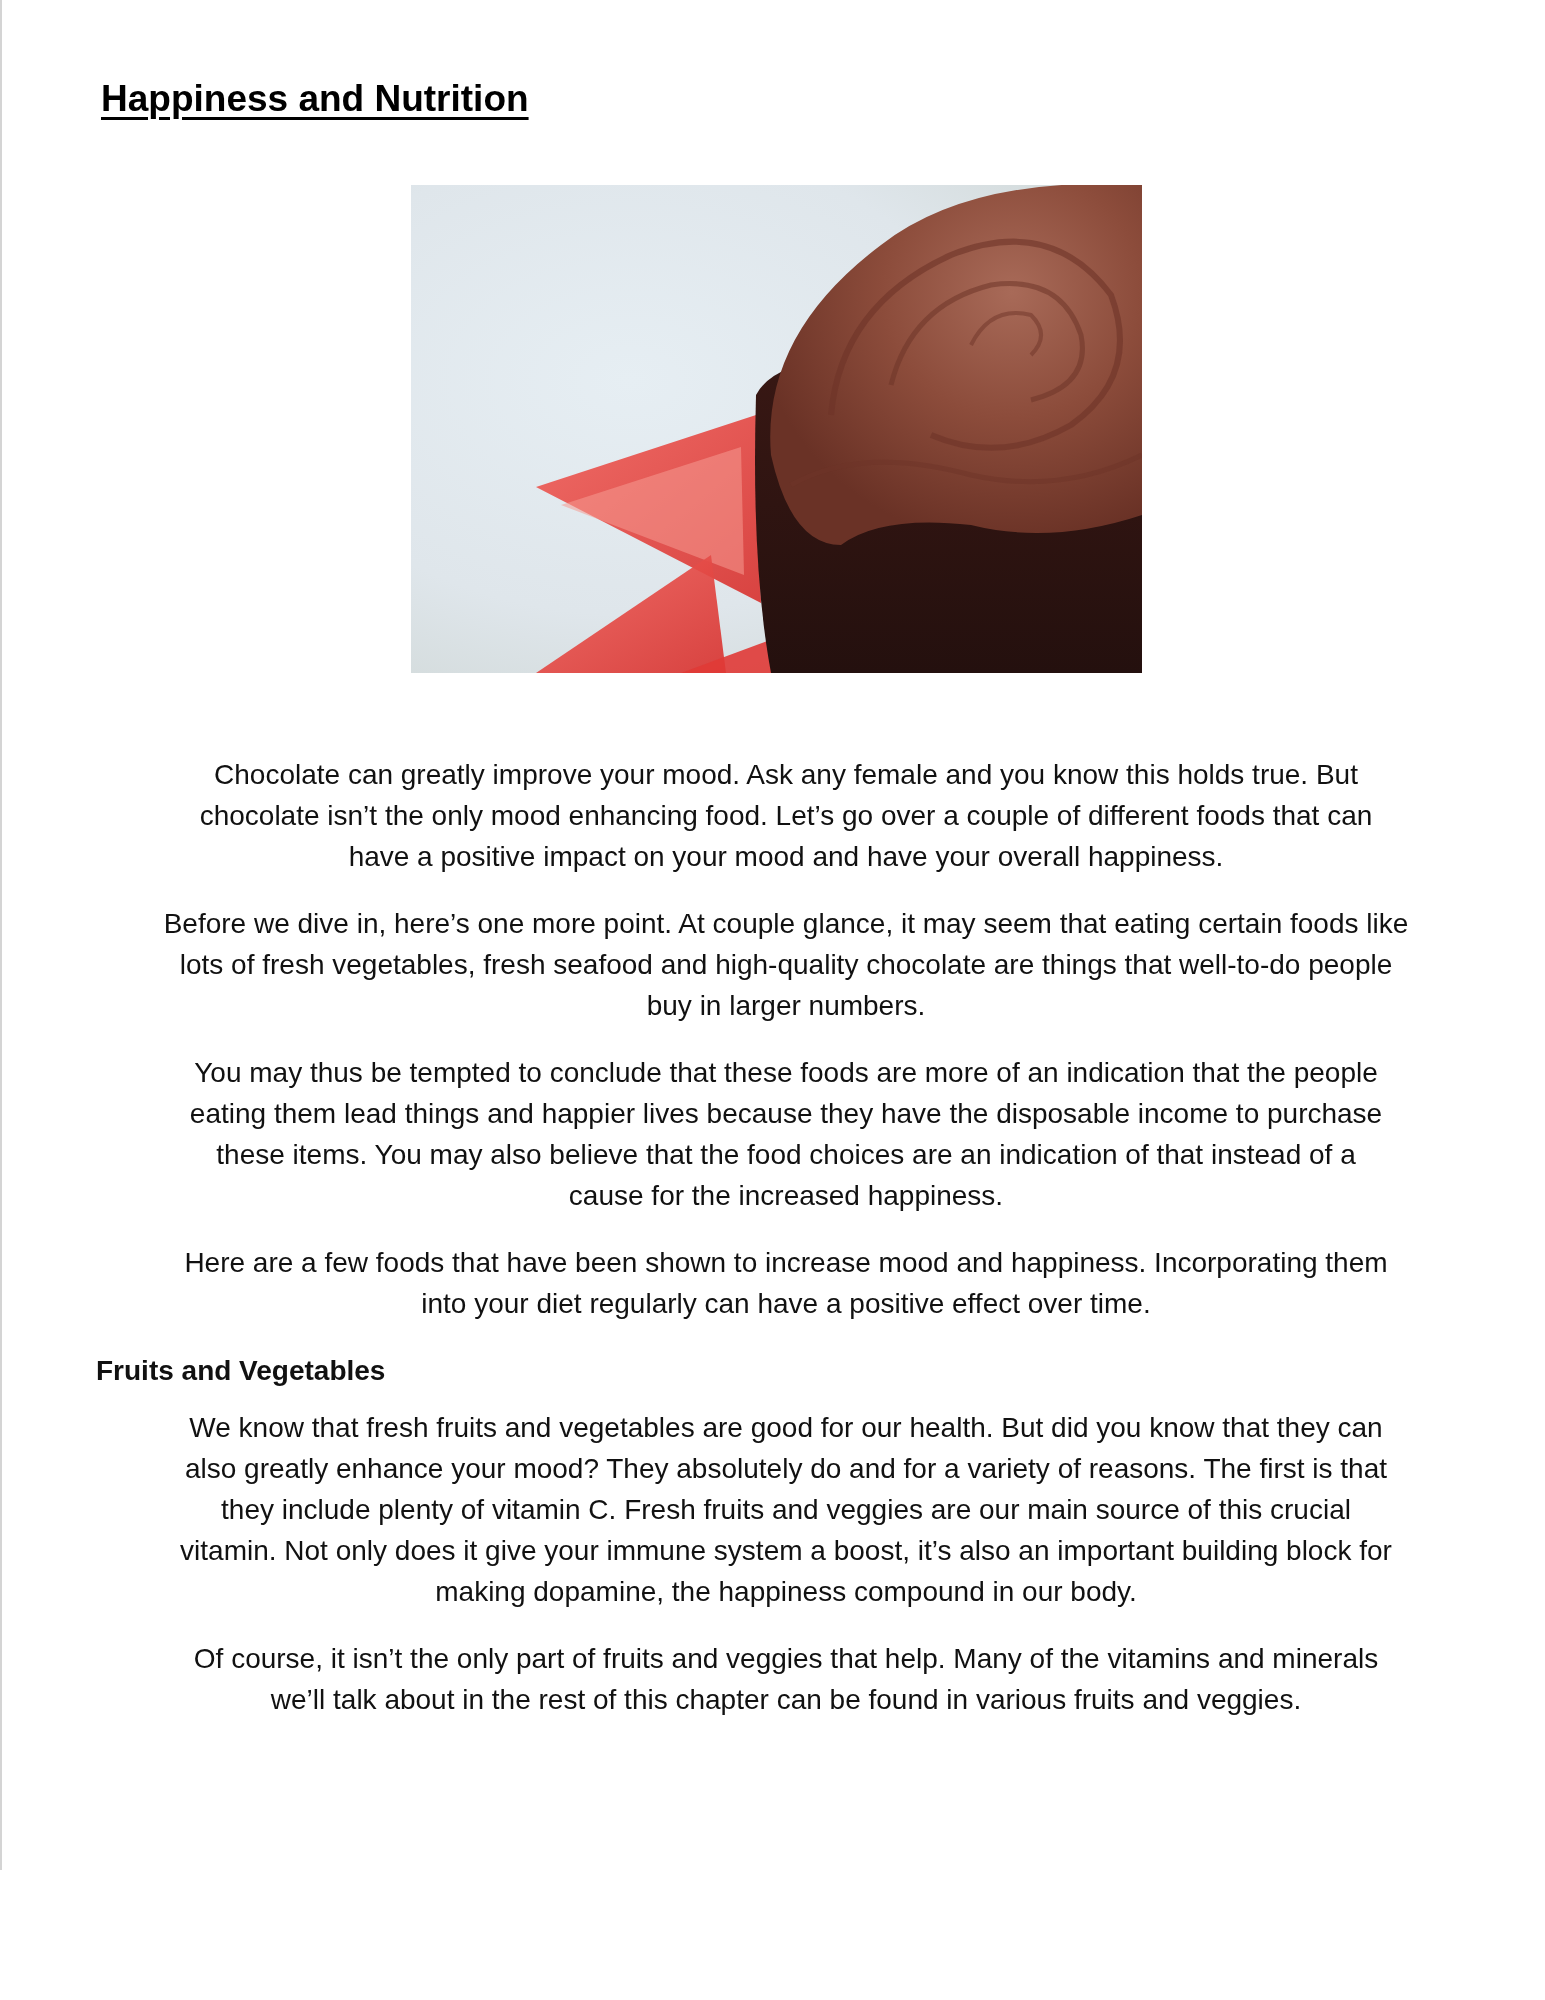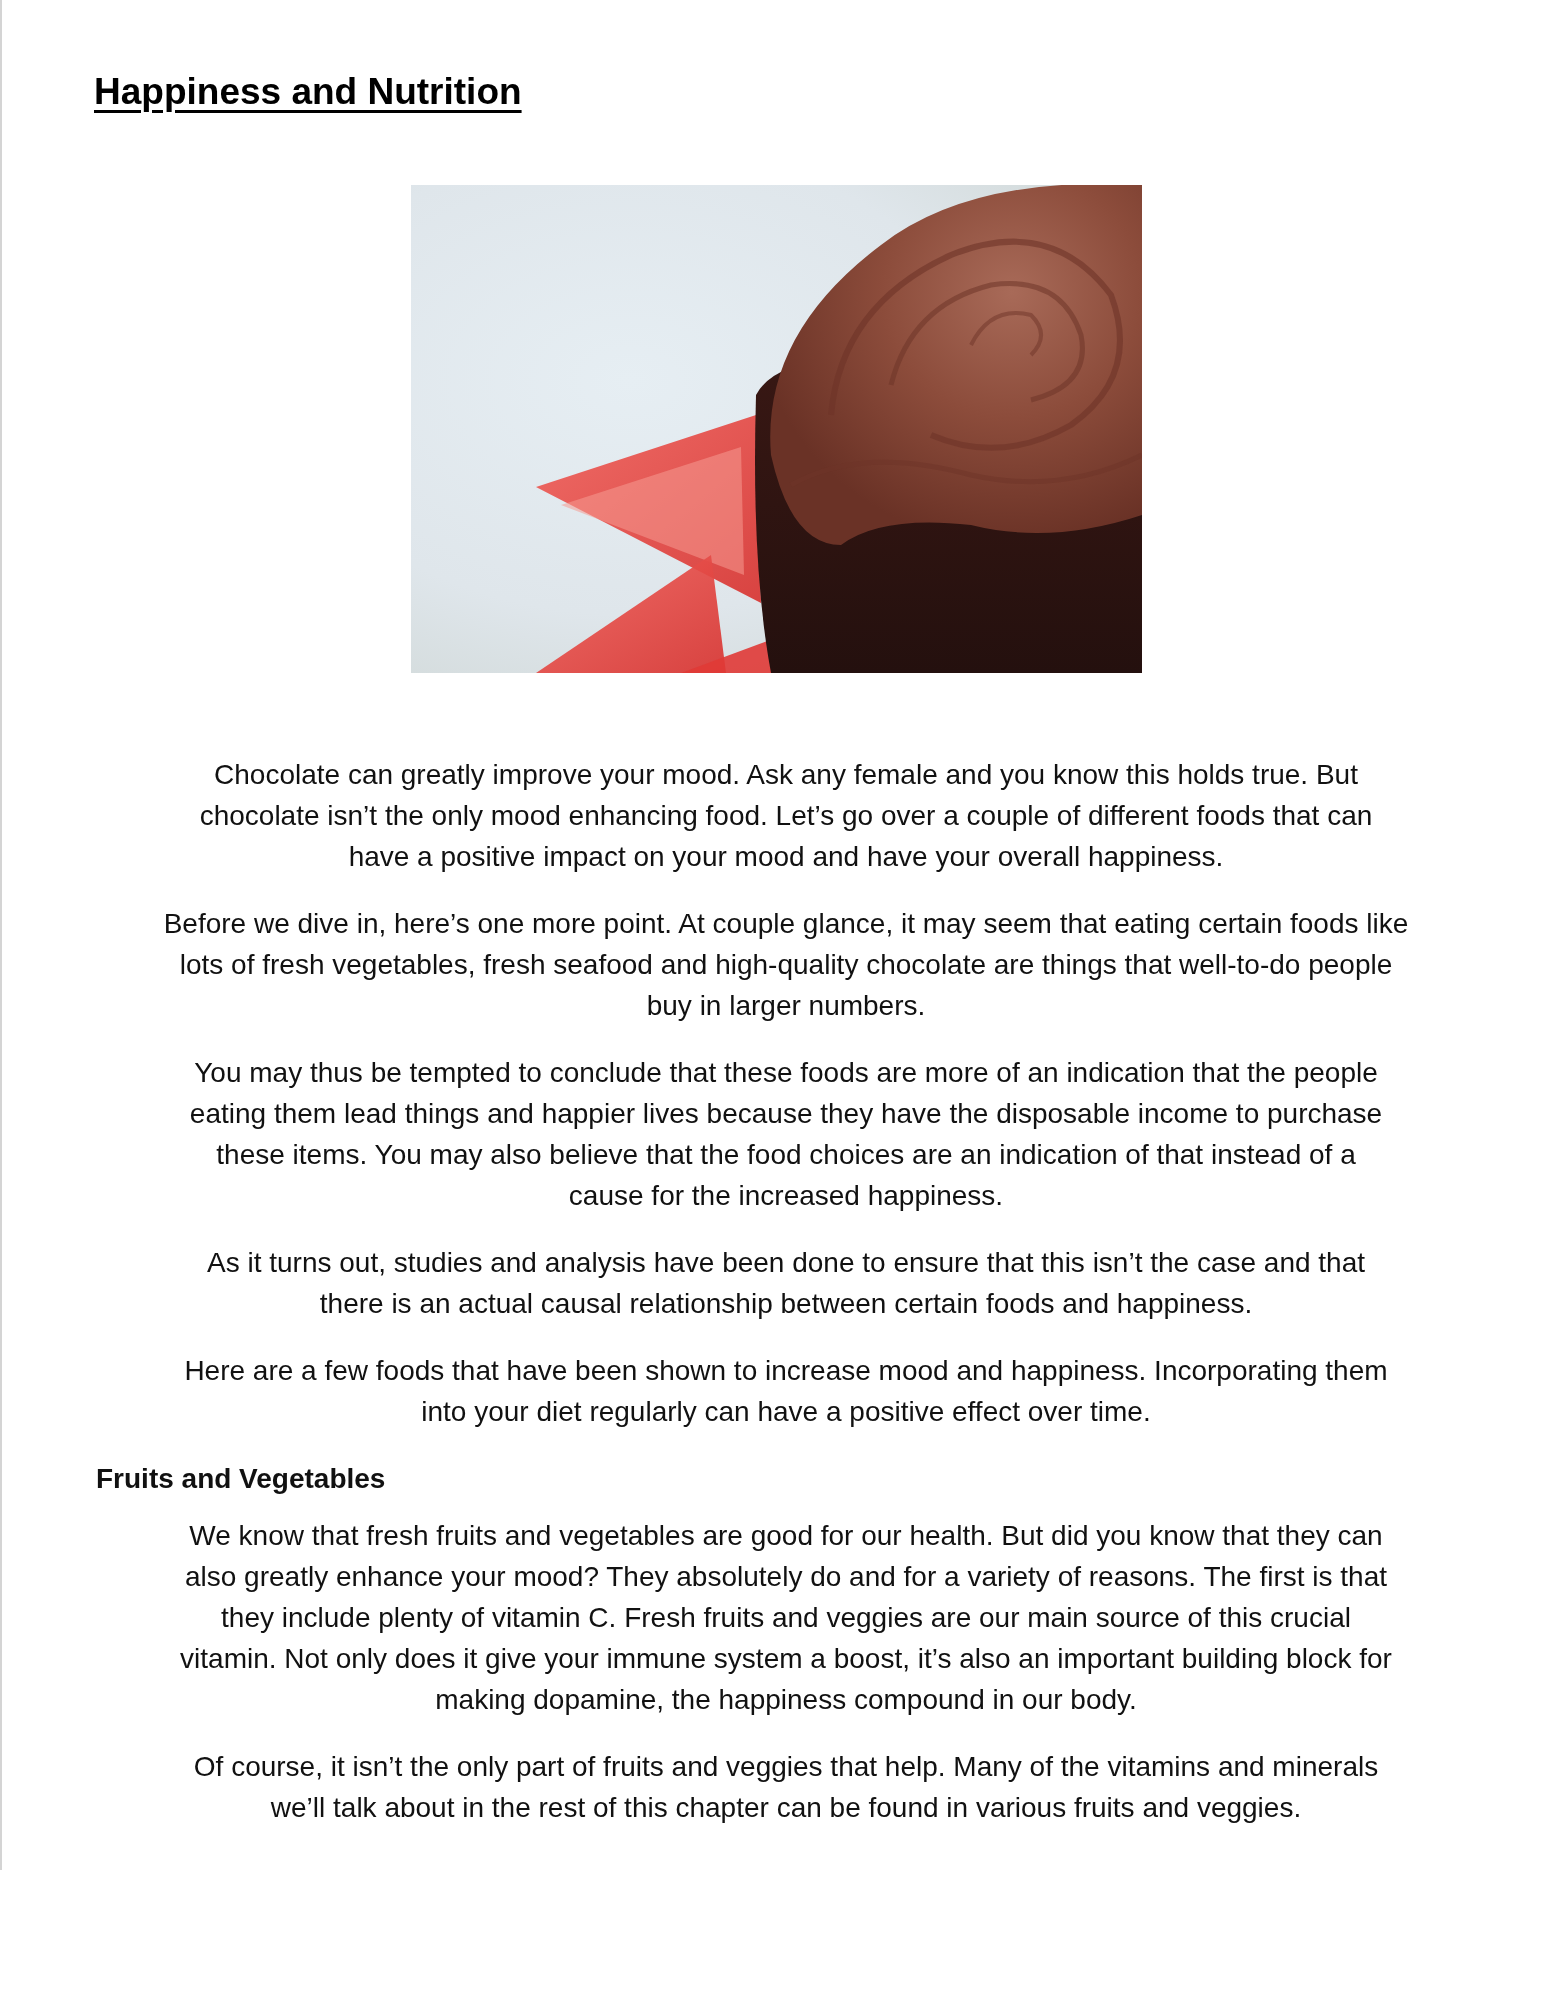--- a/index.html
+++ b/index.html
@@ -5,21 +5,21 @@
     html, body { margin: 0; padding: 0; background: #ffffff; }
     body {
       width: 1545px; height: 2000px; position: relative; overflow: hidden;
       font-family: "Liberation Sans", sans-serif; color: #111111;
     }
     .page-border {
       position: absolute; left: 0; top: 0; width: 2px; height: 1870px;
       background: #d4d4d4;
     }
     .title {
-      position: absolute; left: 94px; top: 70px; margin: 0;
+      position: absolute; left: 94px; top: 70px; margin: 7px;
       font-size: 37px; font-weight: bold; line-height: 44px;
       text-decoration: underline; text-decoration-thickness: 3px;
       text-underline-offset: 6px; color: #000;
       white-space: nowrap;
     }
     .hero {
       position: absolute; left: 411px; top: 185px; width: 731px; height: 488px;
       overflow: hidden;
       background: linear-gradient(135deg, #c8d0cc 0%, #dfe8ee 35%, #e8eef2 60%, #dde4ea 100%);
     }
@@ -90,24 +90,20 @@
     <span class="ln">lots of fresh vegetables, fresh seafood and high-quality chocolate are things that well-to-do people</span>
     <span class="ln">buy in larger numbers.</span>
   </p>
   <p>
     <span class="ln">You may thus be tempted to conclude that these foods are more of an indication that the people</span>
     <span class="ln">eating them lead things and happier lives because they have the disposable income to purchase</span>
     <span class="ln">these items.  You may also believe that the food choices are an indication of that instead of a</span>
     <span class="ln">cause for the increased happiness.</span>
   </p>
   <p>
-    <span class="ln">As it turns out, studies and analysis have been done to ensure that this isn’t the case and that</span>
-    <span class="ln">there is an actual causal relationship between certain foods and happiness.</span>
-  </p>
-  <p>
     <span class="ln">Here are a few foods that have been shown to increase mood and happiness. Incorporating them</span>
     <span class="ln">into your diet regularly can have a positive effect over time.</span>
   </p>
   <h3>Fruits and Vegetables</h3>
   <p>
     <span class="ln">We know that fresh fruits and vegetables are good for our health. But did you know that they can</span>
     <span class="ln">also greatly enhance your mood? They absolutely do and for a variety of reasons. The first is that</span>
     <span class="ln">they include plenty of vitamin C. Fresh fruits and veggies are our main source of this crucial</span>
     <span class="ln">vitamin. Not only does it give your immune system a boost, it’s also an important building block for</span>
     <span class="ln">making dopamine, the happiness compound in our body.</span>

